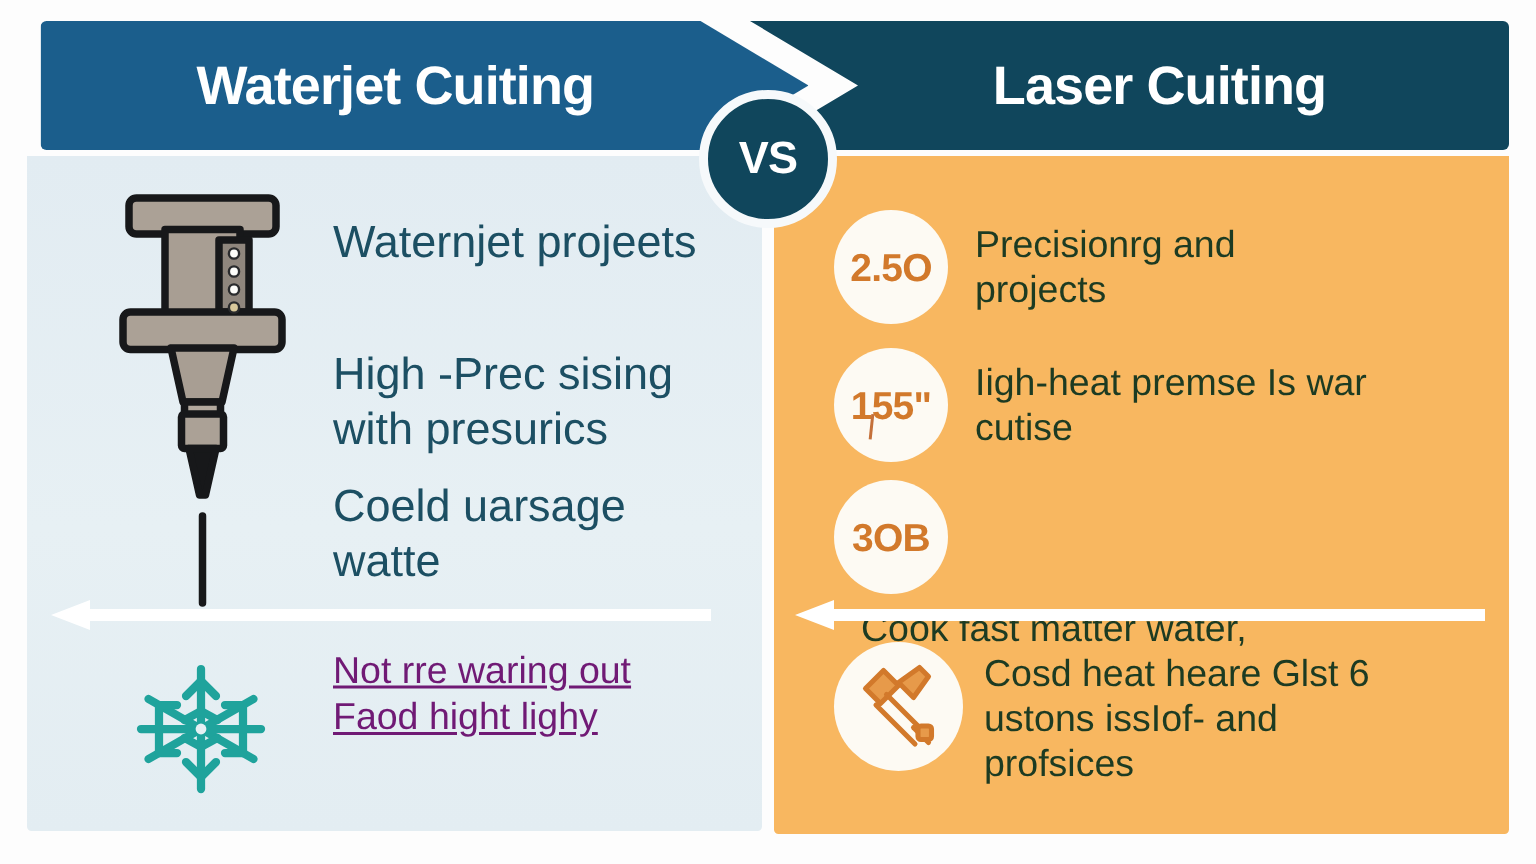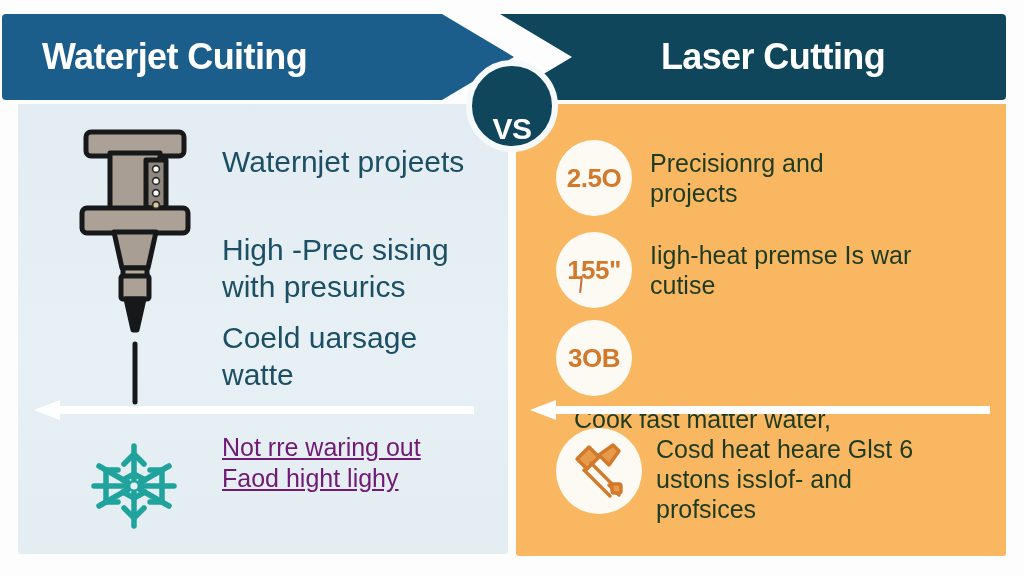--- a/index.html
+++ b/index.html
@@ -26,28 +26,28 @@
   
   .banner {
     position: absolute;
     top: 14px;
     height: 86px;
     display: flex;
     align-items: center;
     box-sizing: border-box;
   }
   #banner-left {
-    left: 2px;
+    left: 27px;
     width: 512px;
     background: #1b5e8c;
     border-radius: 4px 0 0 4px;
     -webkit-clip-path: polygon(0 0, 440px 0, 512px 50%, 440px 100%, 0 100%);
     clip-path: polygon(0 0, 440px 0, 512px 50%, 440px 100%, 0 100%);
     justify-content: flex-start;
-    padding-left: 40px;
+    padding-left: 104px;
   }
   #banner-right {
     left: 500px;
     width: 506px;
     background: #10465c;
     border-radius: 0 4px 4px 0;
     -webkit-clip-path: polygon(0 0, 506px 0, 506px 100%, 0 100%, 72px 50%);
     clip-path: polygon(0 0, 506px 0, 506px 100%, 0 100%, 72px 50%);
     justify-content: center;
     padding-left: 40px;
@@ -65,21 +65,21 @@
     position: absolute;
     left: 466px;
     top: 60px;
     width: 92px;
     height: 92px;
     border-radius: 50%;
     background: #10465c;
     border: 6px solid #f6f9fb;
     box-sizing: border-box;
     display: flex;
-    align-items: flex-end;
+    align-items: center;
     justify-content: center;
     z-index: 12;
   }
   #vs-badge .vs-text {
     color: #ffffff;
     font-size: 30px;
     font-weight: bold;
     letter-spacing: -0.5px;
   }
 
@@ -231,21 +231,21 @@
 </head>
 <body>
 
 <div id="canvas">
 
   <div class="banner" id="banner-left">
     <span class="banner-title">Waterjet Cuiting</span>
   </div>
 
   <div class="banner" id="banner-right">
-    <span class="banner-title">Laser Cutting</span>
+    <span class="banner-title">Laser Cuiting</span>
   </div>
 
   <div id="vs-badge">
     <span class="vs-text">VS</span>
   </div>
 
   <div class="panel" id="panel-left"></div>
 
   <div id="nozzle-illustration">
     <svg width="160" height="285" viewBox="0 0 160 285" xmlns="http://www.w3.org/2000/svg">

